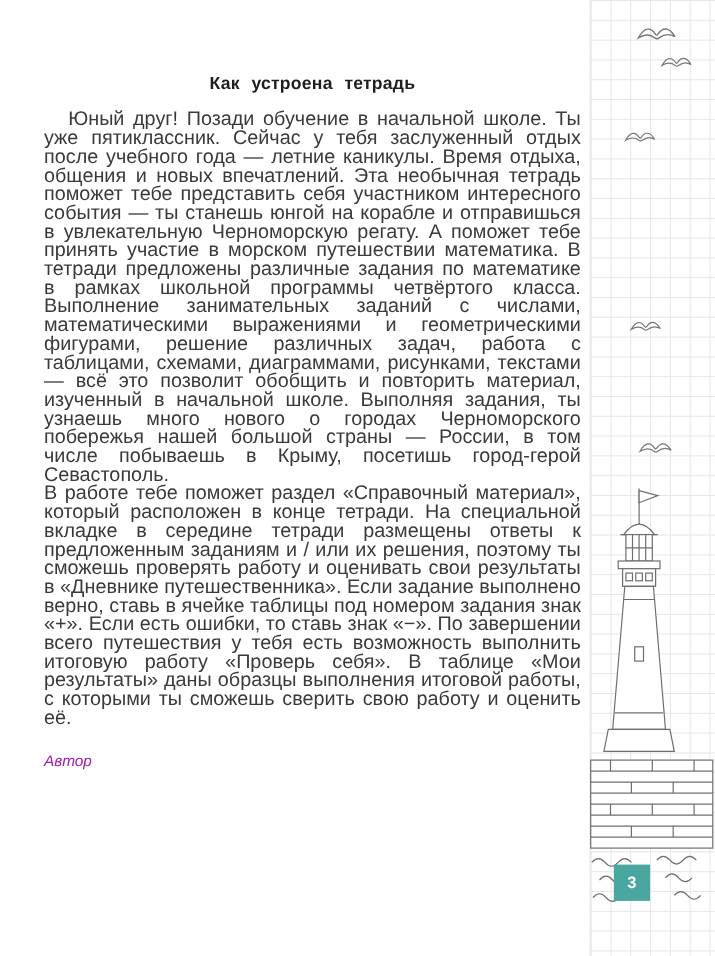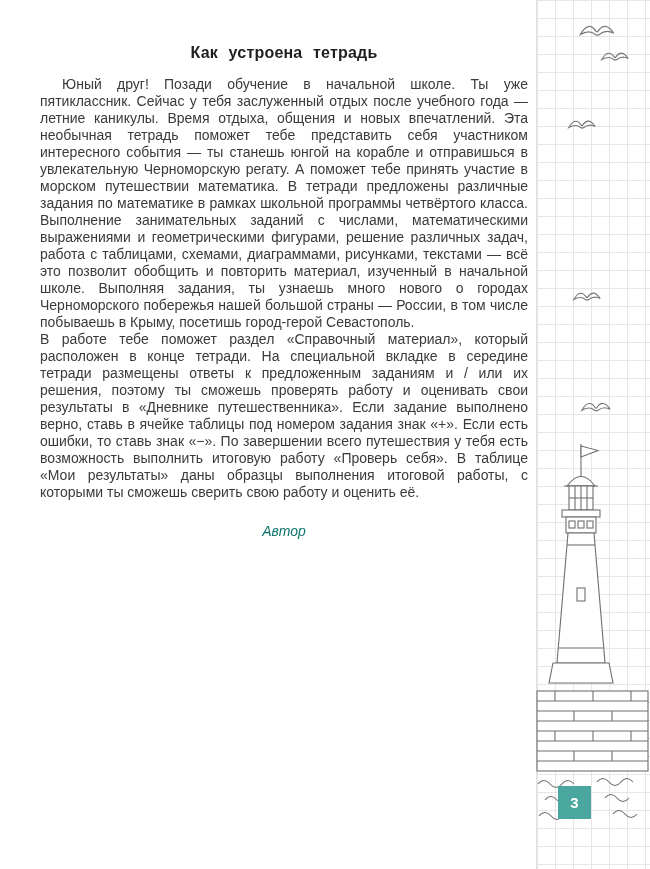--- a/index.html
+++ b/index.html
@@ -20,36 +20,36 @@
     border-left:1px solid #e2e2e2;
   }
 
   .gull { position:absolute; }
   .gull svg { display:block; }
 
   .lighthouse-wrap { position:absolute; left:535px; top:438px; width:115px; height:400px; }
   .lighthouse-wrap svg { display:block; }
 
   
-  .content { position:absolute; left:40px; top:44px; width:488px; }
+  .content { position:absolute; left:40px; top:68px; width:488px; }
   .title {
     text-align:center; font-weight:bold; font-size:16px; color:#1f1f1f;
     word-spacing:6px; letter-spacing:0.2px;
   }
   .body-text { margin-top:14px; }
   .para {
-    font-size:14px; line-height:17px; text-align:justify;
+    font-size:18px; line-height:17px; text-align:justify;
     hyphens:auto; -webkit-hyphens:auto; color:#3a3a3a;
   }
   .para + .para { }
   .para.indent { text-indent:22px; }
   .para.closing { margin-top:20px; }
   .signature {
-    margin-top:22px; text-align:center; font-style:italic;
-    font-size:14px; color:#0f766e;
+    margin-top:22px; text-align:left; font-style:italic;
+    font-size:14px; color:#a21caf;
   }
 
   
   .page-badge {
     position:absolute; left:558px; top:786px; width:33px; height:33px;
     background:#4aa79f; color:#ffffff; font-weight:bold; font-size:15px;
     display:flex; align-items:center; justify-content:center;
   }
 </style>
 </head>

